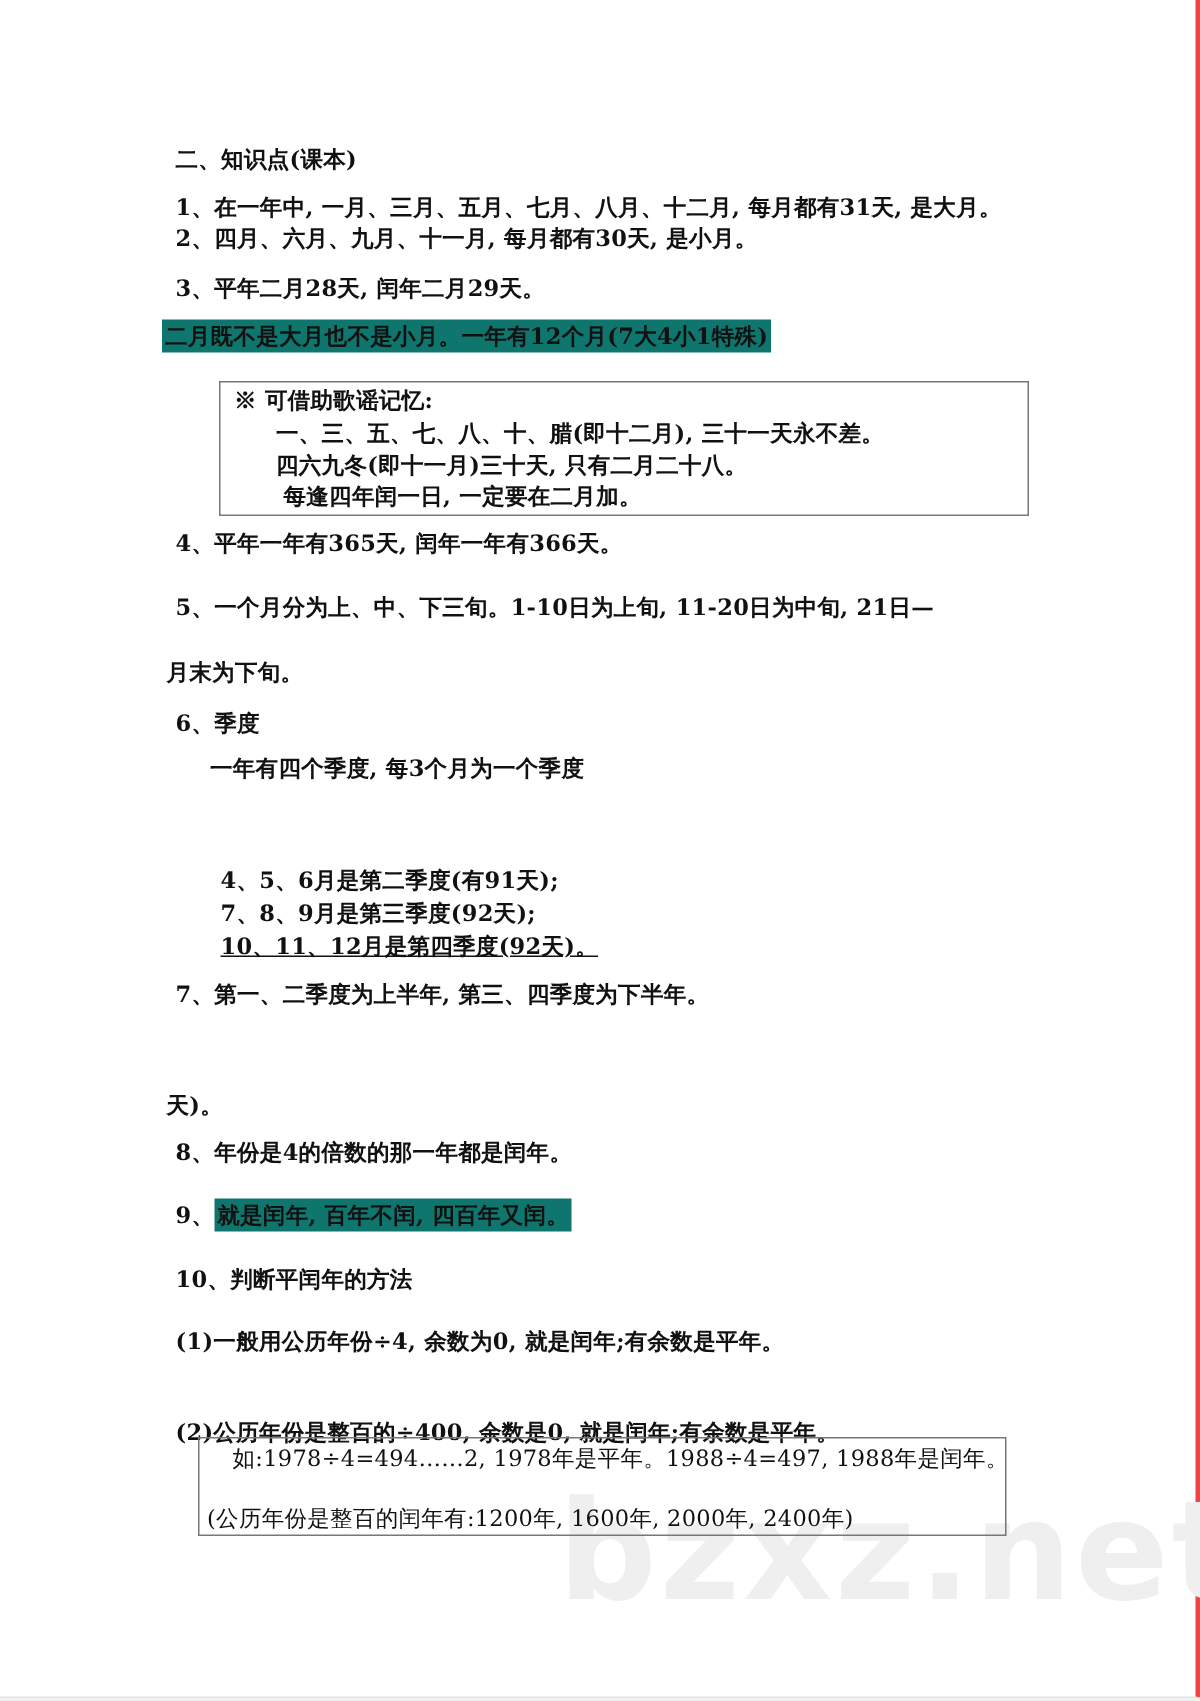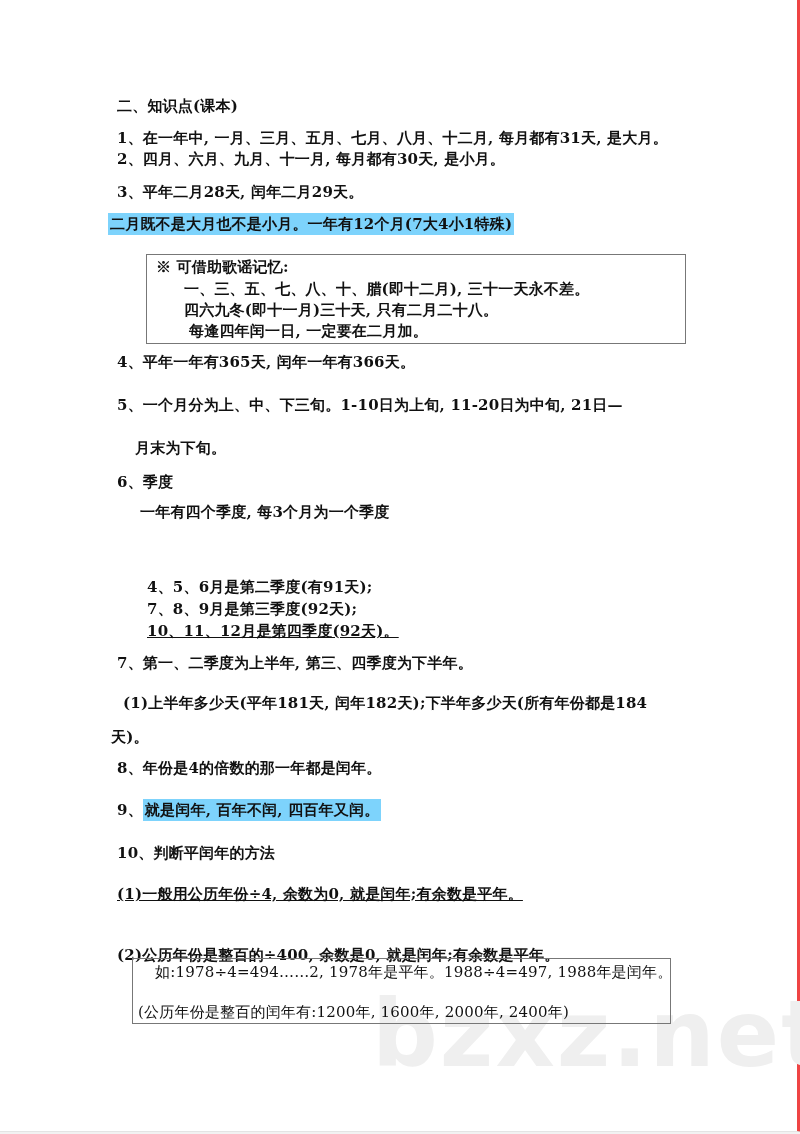--- a/index.html
+++ b/index.html
@@ -5,21 +5,21 @@
   html, body { margin: 0; padding: 0; }
   body {
     width: 800px; height: 1134px; background: #f2f2f2; position: relative; overflow: hidden;
     font-family: "DejaVu Serif", "Liberation Serif", serif; color: #111;
   }
   .page {
     position: absolute; left: 0; top: 0; width: 797px; height: 1131px; background: #fff;
     border-right: 7px solid #ef4444; border-bottom: 1px solid #e4e4e4;
   }
   .line { position: absolute; font-size: 15px; line-height: 20px; white-space: nowrap; font-weight: bold; letter-spacing: 0.2px; }
-  .hl { background: #7dd3fc; padding: 2px 2px; }
+  .hl { background: #0f766e; padding: 2px 2px; }
   .box { position: absolute; border: 1.5px solid #777; background: transparent; }
   .watermark {
     position: absolute; left: 372px; top: 985px; font-family: "DejaVu Sans", "Liberation Sans", sans-serif;
     font-size: 92px; font-weight: bold; color: #efefef; letter-spacing: 2px; line-height: 100px;
   }
 </style>
 </head>
 <body>
 
 <div class="page">
@@ -36,42 +36,41 @@
 
   <div class="box" style="left:146px;top:254px;width:538px;height:88px;"></div>
   <div class="line" style="left:156px;top:257px;">※  可借助歌谣记忆:</div>
   <div class="line" style="left:184px;top:300px;">四六九冬(即十一月)三十天, 只有二月二十八。</div>
   <div class="line" style="left:184px;top:279px;">一、三、五、七、八、十、腊(即十二月), 三十一天永不差。</div>
   <div class="line" style="left:189px;top:321px;">每逢四年闰一日, 一定要在二月加。</div>
 
   <div class="line" style="left:117px;top:352px;">4、平年一年有365天, 闰年一年有366天。</div>
 
   <div class="line" style="left:117px;top:395px;">5、一个月分为上、中、下三旬。1-10日为上旬, 11-20日为中旬, 21日—</div>
-  <div class="line" style="left:111px;top:438px;margin-left:24px;">月末为下旬。</div>
+  <div class="line" style="left:111px;top:438px;">月末为下旬。</div>
 
   <div class="line" style="left:117px;top:472px;">6、季度</div>
   <div class="line" style="left:140px;top:502px;">一年有四个季度, 每3个月为一个季度</div>
 
   <div class="line" style="left:147px;top:577px;">4、5、6月是第二季度(有91天);</div>
   <div class="line" style="left:147px;top:599px;">7、8、9月是第三季度(92天);</div>
   <div class="line" style="left:147px;top:621px;text-decoration:underline;">10、11、12月是第四季度(92天)。</div>
 
   <div class="line" style="left:117px;top:653px;text-align:right;">7、第一、二季度为上半年, 第三、四季度为下半年。</div>
 
-  <div class="line" style="left:123px;top:693px;">(1)上半年多少天(平年181天, 闰年182天);下半年多少天(所有年份都是184</div>
   <div class="line" style="left:111px;top:727px;">天)。</div>
 
   <div class="line" style="left:117px;top:758px;">8、年份是4的倍数的那一年都是闰年。</div>
 
   <div class="line" style="left:117px;top:800px;">
     <span>9、</span><span class="hl">就是闰年, 百年不闰, 四百年又闰。</span>
   </div>
 
   <div class="line" style="left:117px;top:843px;">10、判断平闰年的方法</div>
-  <div class="line" style="left:117px;top:884px;text-decoration:underline;">(1)一般用公历年份÷4, 余数为0, 就是闰年;有余数是平年。</div>
+  <div class="line" style="left:117px;top:884px;">(1)一般用公历年份÷4, 余数为0, 就是闰年;有余数是平年。</div>
   <div class="line" style="left:117px;top:929px;margin-top:16px;">(2)公历年份是整百的÷400, 余数是0, 就是闰年;有余数是平年。</div>
 
   <div class="watermark">bzxz.net</div>
 
   <div class="box" style="left: 132px; top: 958px; width: 537px; height: 64px;"></div>
   <div class="line" style="left:142px;top:962px;font-weight:normal;margin-left:13px;">如:1978÷4=494……2, 1978年是平年。1988÷4=497, 1988年是闰年。</div>
   <div class="line" style="left:138px;top:1002px;font-weight:normal;">(公历年份是整百的闰年有:1200年, 1600年, 2000年, 2400年)</div>
 
 </div>
 

